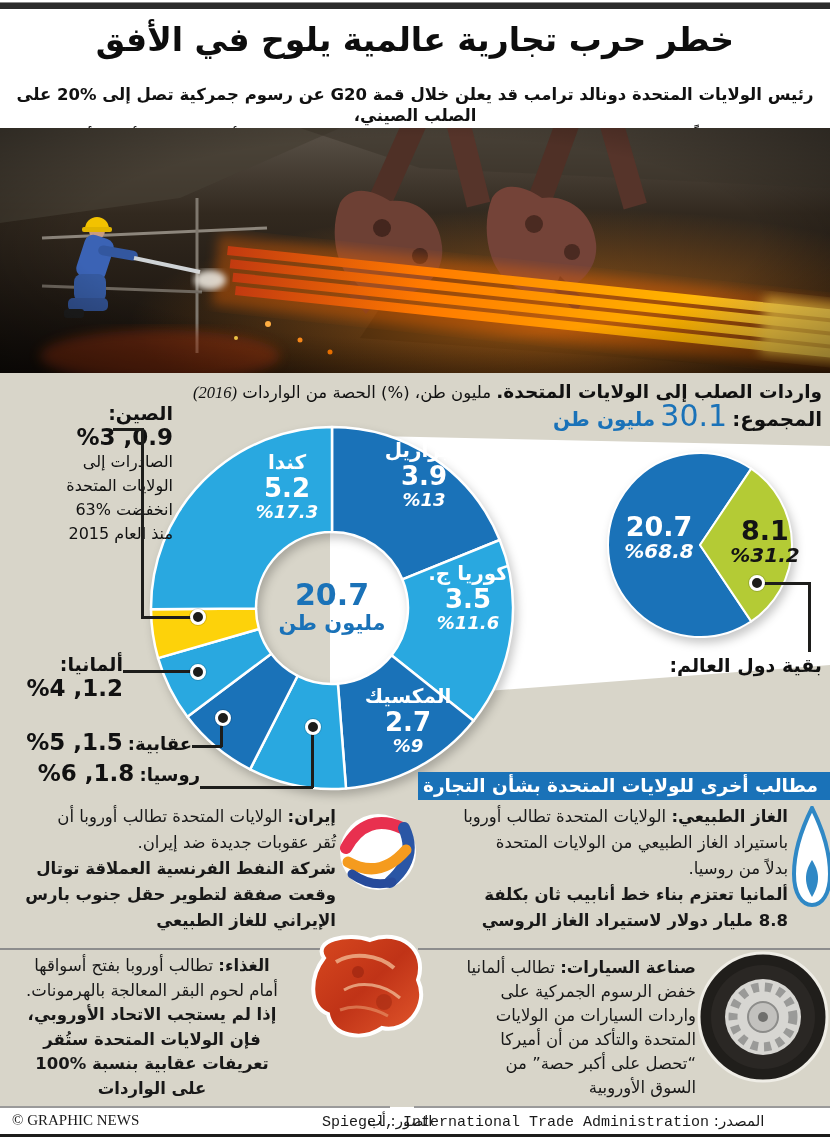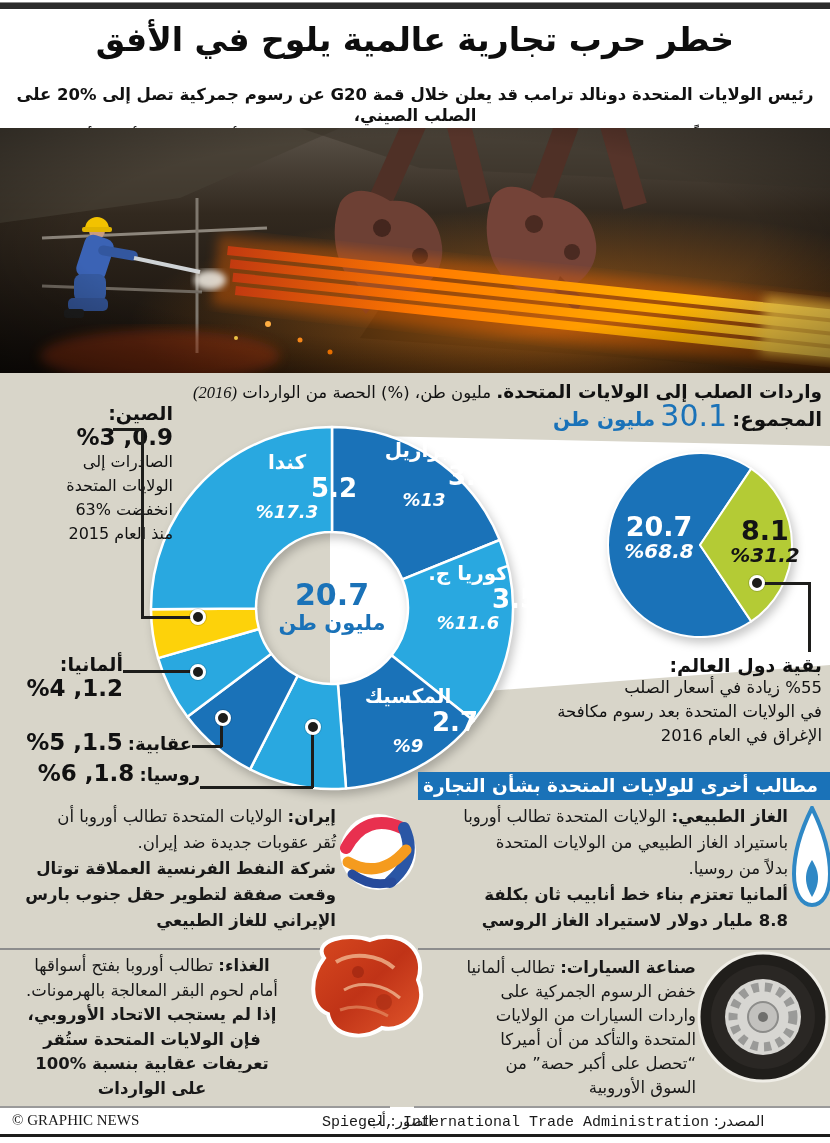--- a/index.html
+++ b/index.html
@@ -24,21 +24,21 @@
   #total-line{position:absolute;right:8px;top:398px;width:500px;text-align:right;}
   #total-line .tl{font-weight:bold;font-size:20px;color:#111;}
   #total-line .tv{font-weight:normal;font-size:30px;color:#1a72b8;}
   #total-line .tu{font-weight:bold;font-size:20px;color:#1a72b8;}
 
   #donut-svg{position:absolute;left:147px;top:423px;width:370px;height:370px;filter:drop-shadow(3px 5px 5px rgba(0,0,0,.22));}
   #pie-svg{position:absolute;left:605px;top:450px;width:190px;height:190px;filter:drop-shadow(3px 5px 5px rgba(0,0,0,.22));}
 
   .slice-lbl{position:absolute;text-align:center;color:#fff;line-height:1.08;}
   .slice-lbl .nm{font-size:20px;font-weight:bold;}
-  .slice-lbl .vl{font-size:26px;font-weight:bold;text-align:right;}
+  .slice-lbl .vl{font-size:26px;font-weight:bold;}
   .slice-lbl .pc{font-size:18px;font-weight:bold;font-style:italic;}
   #lbl-canada{left:217px;top:452px;width:140px;}
   #lbl-brazil{left:354px;top:440px;width:140px;}
   #lbl-korea{left:398px;top:563px;width:140px;}
   #lbl-mexico{left:338px;top:686px;width:140px;}
   #donut-center{position:absolute;left:262px;top:578px;width:140px;text-align:center;color:#1a72b8;line-height:1.12;}
   #donut-center .cv{font-size:30px;font-weight:bold;}
   #donut-center .cu{font-size:21px;font-weight:bold;}
 
   .callout{position:absolute;text-align:right;color:#111;}
@@ -289,23 +289,20 @@
     <div class="vl num">8.1</div>
     <div class="pc num">%31.2</div>
   </div>
 
   <div class="hline" style="left:757px;top:582px;width:53px;"></div>
   <div class="vline" style="left:808px;top:582px;height:70px;"></div>
   <div class="dot" style="left:749px;top:575px;"></div>
 
   <div id="row-callout">
     <div class="cnm">بقية دول العالم:</div>
-    <div class="cnote">%55 زيادة في أسعار الصلب
-في الولايات المتحدة بعد رسوم مكافحة
-الإغراق في العام 2016</div>
   </div>
 
   <div id="bluebar"><span>مطالب أخرى للولايات المتحدة بشأن التجارة</span></div>
 
   <div class="item" id="item-iran">
     <span class="lead">إيران:</span><span class="body"> الولايات المتحدة تطالب أوروبا أن
 تُقر عقوبات جديدة ضد إيران.</span>
     <span class="boldpart">شركة النفط الفرنسية العملاقة توتال
 وقعت صفقة لتطوير حقل جنوب بارس
 الإيراني للغاز الطبيعي</span>

